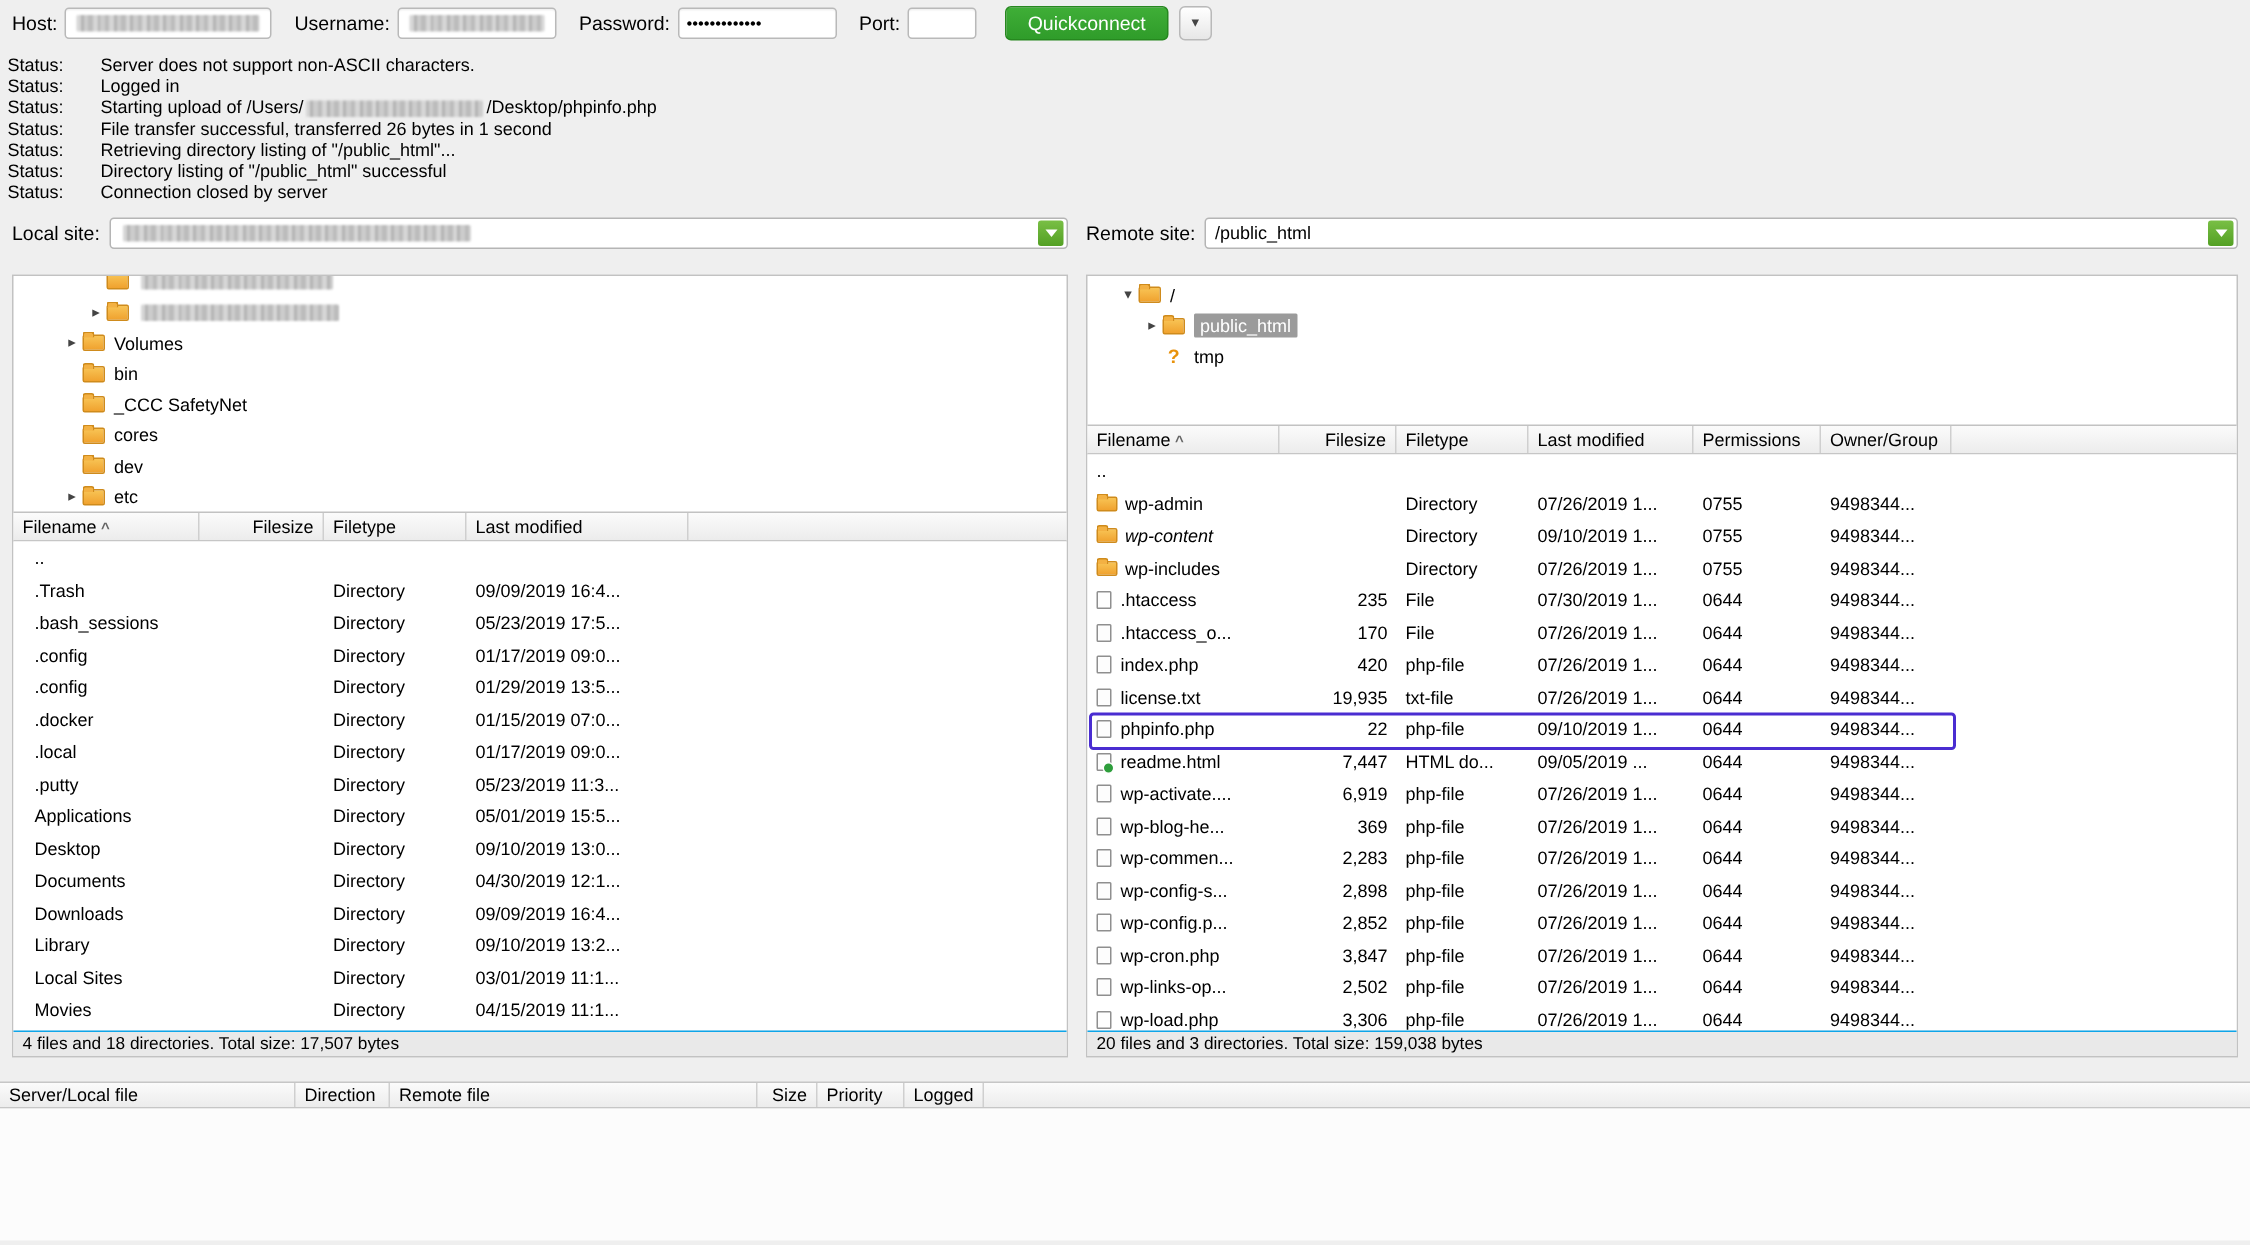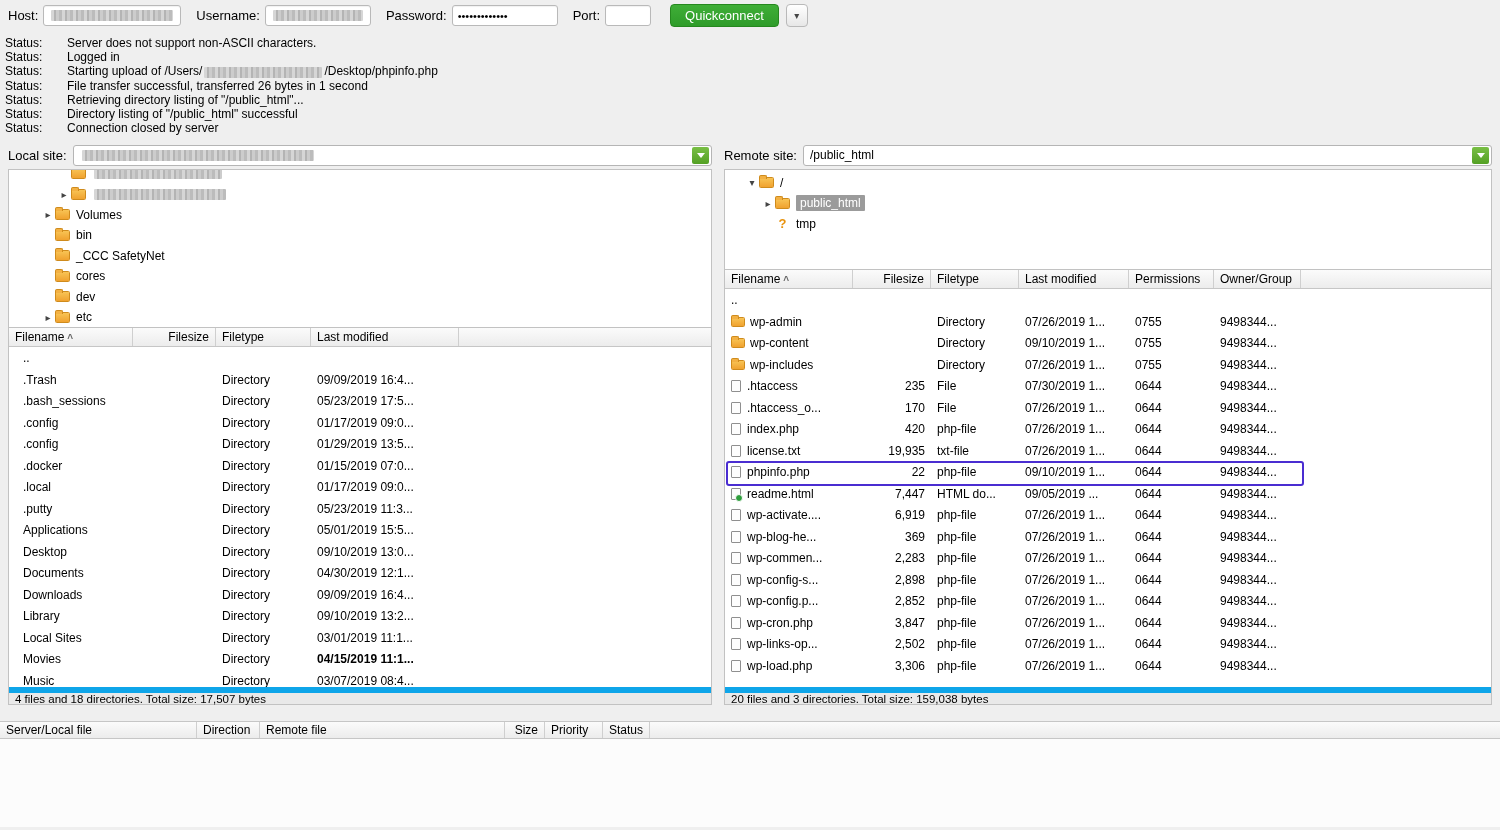--- a/index.html
+++ b/index.html
@@ -23,21 +23,21 @@
 
   
   .statuslog { padding:6px 8px 0 5px; }
   .status-line { font-size:12px; line-height:14.2px; white-space:nowrap; }
   .slabel { display:inline-block; width:62px; }
 
   
   .panes { display:flex; gap:12px; padding:0 8px; margin-top:8px; height:562px; }
   .pane { display:flex; flex-direction:column; min-width:0; }
   .pane.left { width:704px; flex:none; } .pane.right { flex:1; }
-  .sitebar { display:flex; align-items:center; gap:6px; height:24px; margin-bottom:2px; font-size:13px; flex:none; }
+  .sitebar { display:flex; align-items:center; gap:6px; height:24px; margin-bottom:16px; font-size:13px; flex:none; }
   .combo { flex:1; display:flex; align-items:center; height:21px; background:#fff; border:1px solid #b5b5b5; border-radius:3px; padding:0 2px 0 6px; font-size:12px; }
   .spacer { flex:1; }
   .combo-btn { width:17px; height:17px; border-radius:2px; background:linear-gradient(#79bf45,#53a024); display:flex; align-items:center; justify-content:center; flex:none; cursor:pointer; }
   .combo-arrow { width:0; height:0; border-left:4px solid transparent; border-right:4px solid transparent; border-top:5px solid #fff; }
 
   .panel { flex:1; display:flex; flex-direction:column; border:1px solid #c2c2c2; background:#fff; min-height:0; }
   .treebox { overflow:hidden; border-bottom:1px solid #c2c2c2; padding-top:2px; flex:none; }
   .left .treebox { height:158px; } .right .treebox { height:100px; }
   .tree-row { display:flex; align-items:center; height:20.5px; font-size:12px; cursor:default; }
   .tree-row.clipped { margin-top:-9px; }
@@ -56,21 +56,21 @@
 
   .rows { flex:1; overflow:hidden; background:#fff; }
   .row { display:flex; height:21.5px; align-items:center; font-size:12px; position:relative; cursor:default; }
   .cell { padding:0 6px; overflow:hidden; white-space:nowrap; display:flex; align-items:center; height:100%; flex:none; }
   .cell.right { justify-content:flex-end; }
   .noicon .cell.name { padding-left:14px; }
   .file-icon { display:inline-block; width:10px; height:12px; background:#fdfdfd; border:1px solid #8f8f8f; border-radius:1px; margin-right:6px; position:relative; flex:none; }
   .file-icon.html::after { content:""; position:absolute; right:-3px; bottom:-3px; width:6px; height:6px; border-radius:50%; background:#2e9e3c; border:1px solid #fff; }
   .row.hl::after { content:""; position:absolute; left:1px; top:0; width:574px; height:21px; border:2px solid #4a2dd1; border-radius:3px; pointer-events:none; }
 
-  .panestatus { height:17px; background:#e9e9e9; border-top:6px solid #0ea5e9; font-size:11.5px; padding:0 6px; flex:none; display:flex; align-items:center; white-space:nowrap; }
+  .panestatus { height:17px; background:#e9e9e9; border-top:1px solid #0ea5e9; font-size:11.5px; padding:0 6px; flex:none; display:flex; align-items:center; white-space:nowrap; }
 
   
   .queue { margin-top:16px; }
   .queueheader { display:flex; height:18px; background:linear-gradient(#fbfbfb,#ececec); border-top:1px solid #c6c6c6; border-bottom:1px solid #c6c6c6; font-size:12px; }
   .queuebody { height:88px; background:#fcfcfc; }
 </style>
 </head>
 <body>
 
 <div class="window">
@@ -342,21 +342,21 @@
               </div>
             </div>
             <div class="row">
               <div class="cell name" style="width: 124px;">
                 <span>Movies</span>
               </div>
               <div class="cell right" style="width: 83px;"></div>
               <div class="cell" style="width: 95px;">
                 <span>Directory</span>
               </div>
-              <div class="cell" style="width: 148px; font-weight: bold;">
+              <div class="cell" style="width: 148px;">
                 <span>04/15/2019 11:1...</span>
               </div>
             </div>
             <div class="row">
               <div class="cell name" style="width: 124px;">
                 <span>Music</span>
               </div>
               <div class="cell right" style="width: 83px;"></div>
               <div class="cell" style="width: 95px;">
                 <span>Directory</span>
@@ -445,21 +445,21 @@
                 <span>07/26/2019 1...</span>
               </div>
               <div class="cell" style="width: 85px;">
                 <span>0755</span>
               </div>
               <div class="cell" style="width: 87px;">
                 <span>9498344...</span>
               </div>
             </div>
             <div class="row">
-              <div class="cell name" style="width: 128px;">
+              <div class="cell name" style="width: 128px; font-style: italic;">
                 <span class="folder-icon sm"></span>
                 <span>wp-content</span>
               </div>
               <div class="cell right" style="width: 78px;"></div>
               <div class="cell" style="width: 88px;">
                 <span>Directory</span>
               </div>
               <div class="cell" style="width: 110px;">
                 <span>09/10/2019 1...</span>
               </div>
@@ -801,20 +801,20 @@
         <div class="hcell" style="width: 245px;">
           <span>Remote file</span>
         </div>
         <div class="hcell right" style="width: 40px;">
           <span>Size</span>
         </div>
         <div class="hcell" style="width: 58px;">
           <span>Priority</span>
         </div>
         <div class="hcell">
-          <span>Status</span>
+          <span>Logged</span>
         </div>
         <div class="hcell filler" style="flex: 1 1 0%;"></div>
       </div>
     <div class="queuebody"></div>
   </div>
 
 </div>
 
 </body></html>

